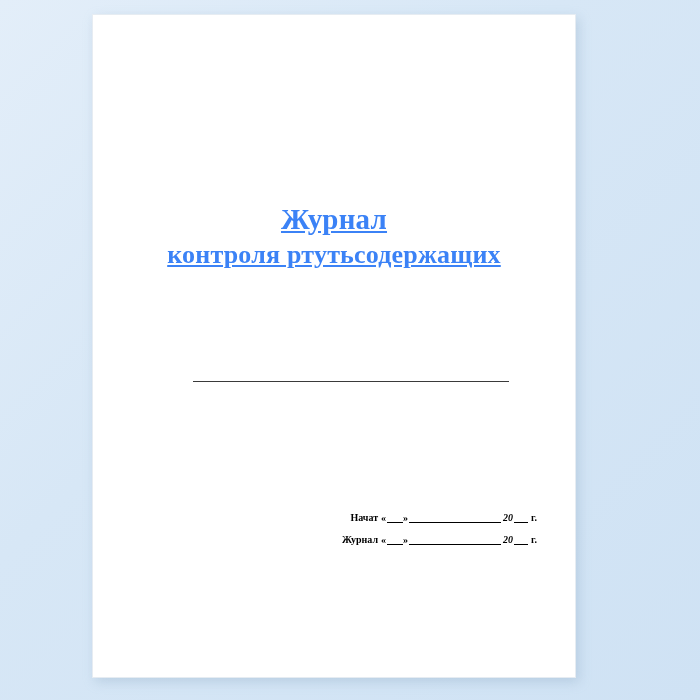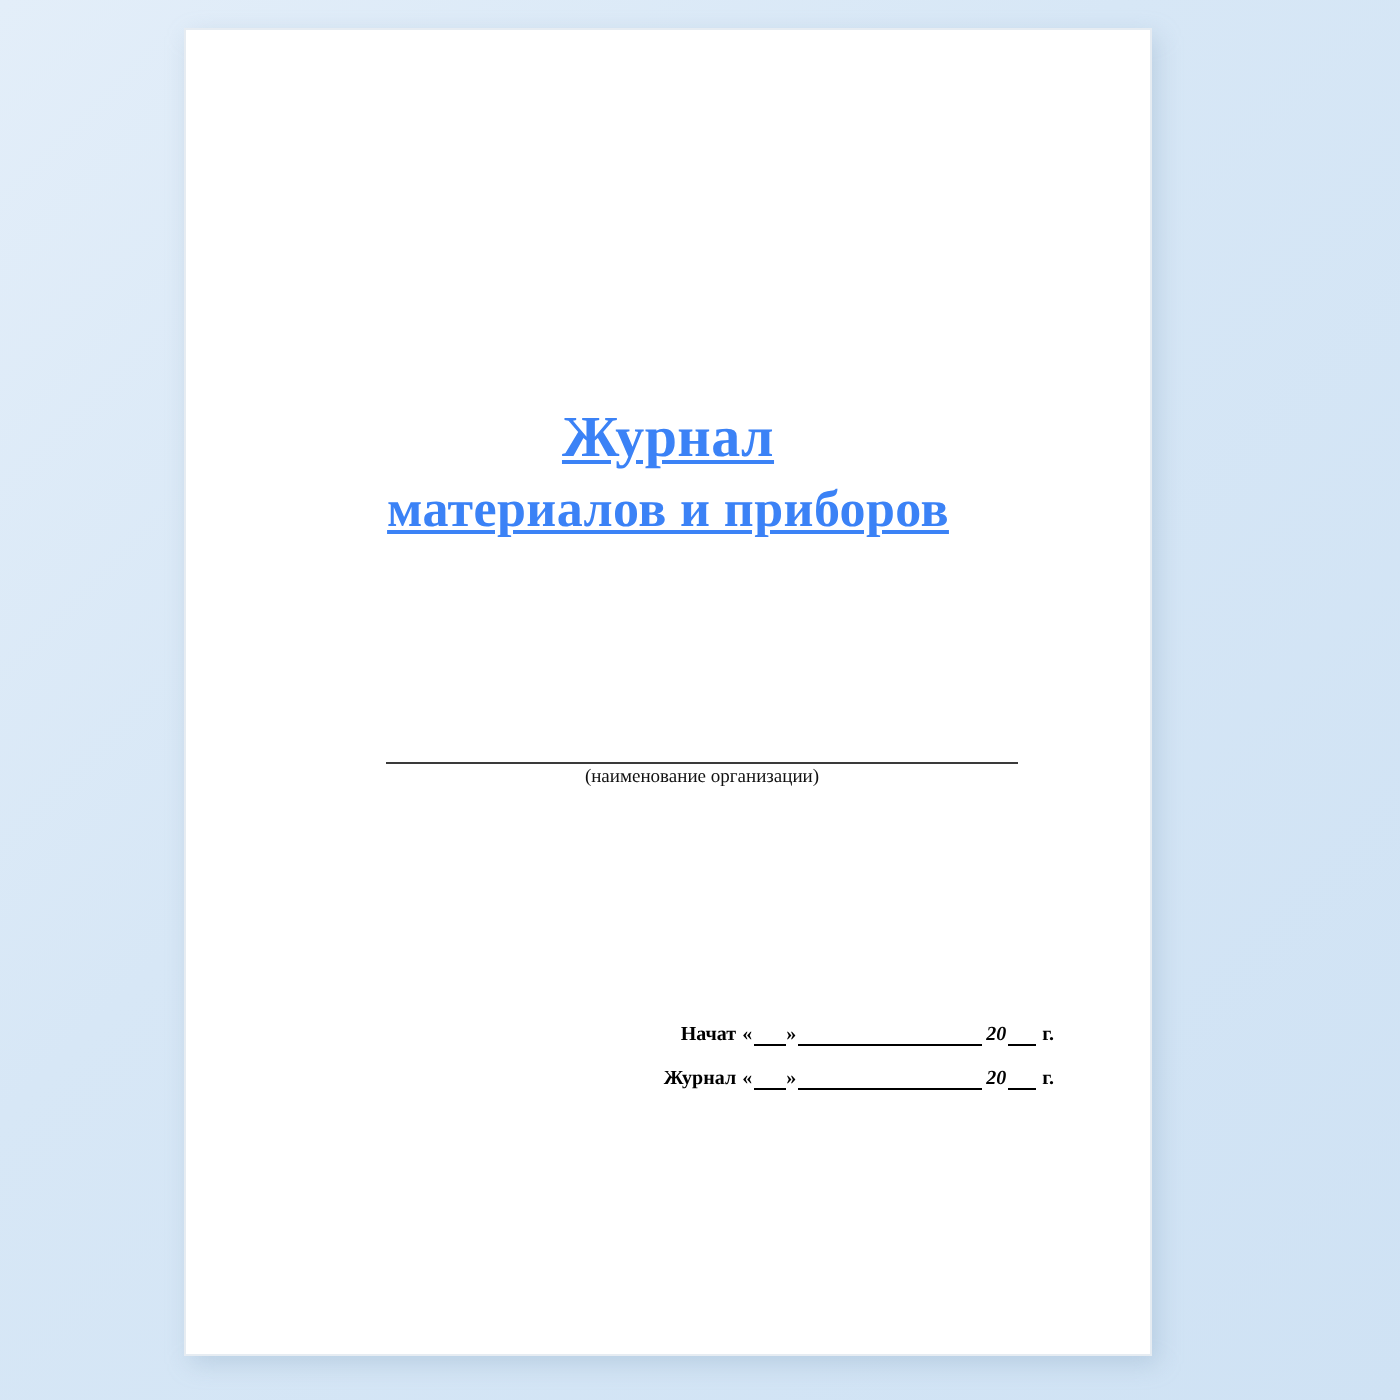--- a/index.html
+++ b/index.html
@@ -73,21 +73,21 @@
     border-bottom: 1px solid #3a3a3a;
     height: 14px;
   }
   .org-caption {
     margin-top: 2px;
     font-size: 9.5px;
     color: #111111;
   }
   .dates-block {
     position: absolute;
-    right: 48px;
+    right: 38px;
     top: 486px;
     width: 250px;
     font-size: 10px;
     font-weight: bold;
     color: #000000;
   }
   .date-row {
     display: flex;
     align-items: flex-end;
     justify-content: flex-end;
@@ -132,26 +132,25 @@
 <body>
 
 <div class="canvas">
 
   <div class="page-shadow"></div>
 
   <div class="page">
 
     <div class="title-block">
       <div class="title-line title-line-1">Журнал</div>
-      <div class="title-line title-line-3">материалов и приборов</div>
+      <div class="title-line title-line-2">контроля ртутьсодержащих</div>
     </div>
 
     <div class="org-block">
       <div class="org-rule"></div>
-      <div class="org-caption">(наименование организации)</div>
     </div>
 
     <div class="dates-block">
 
       <div class="date-row">
         <span class="date-label">Начат</span>
         <span class="date-quote-open">«</span>
         <span class="fill-short"></span>
         <span>»</span>
         <span class="fill-long"></span>

